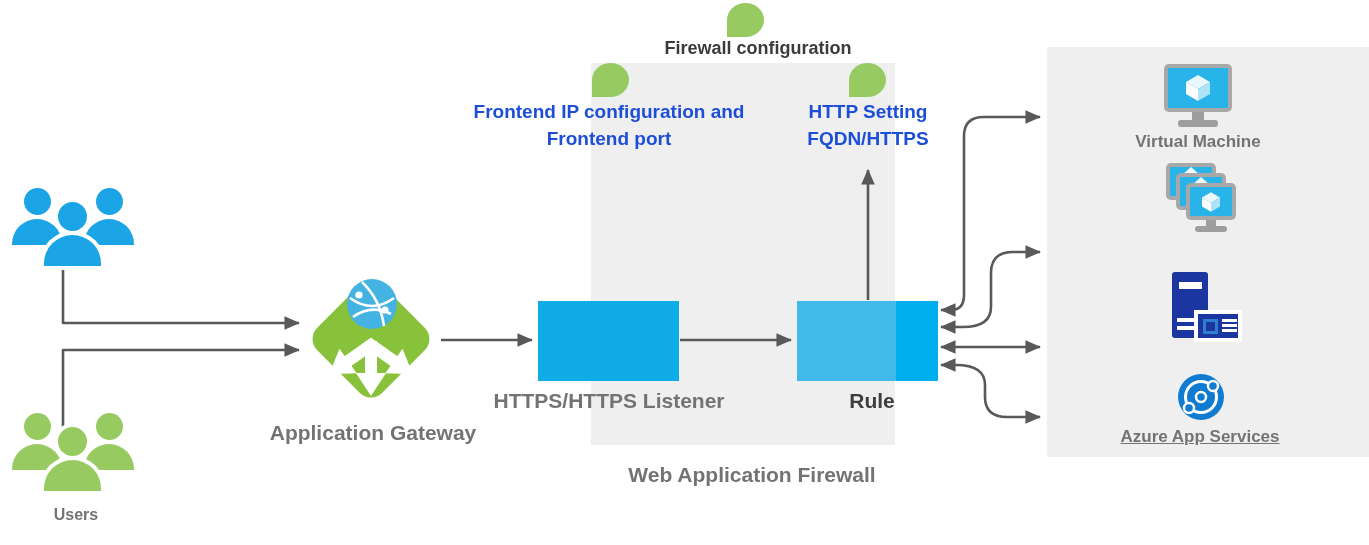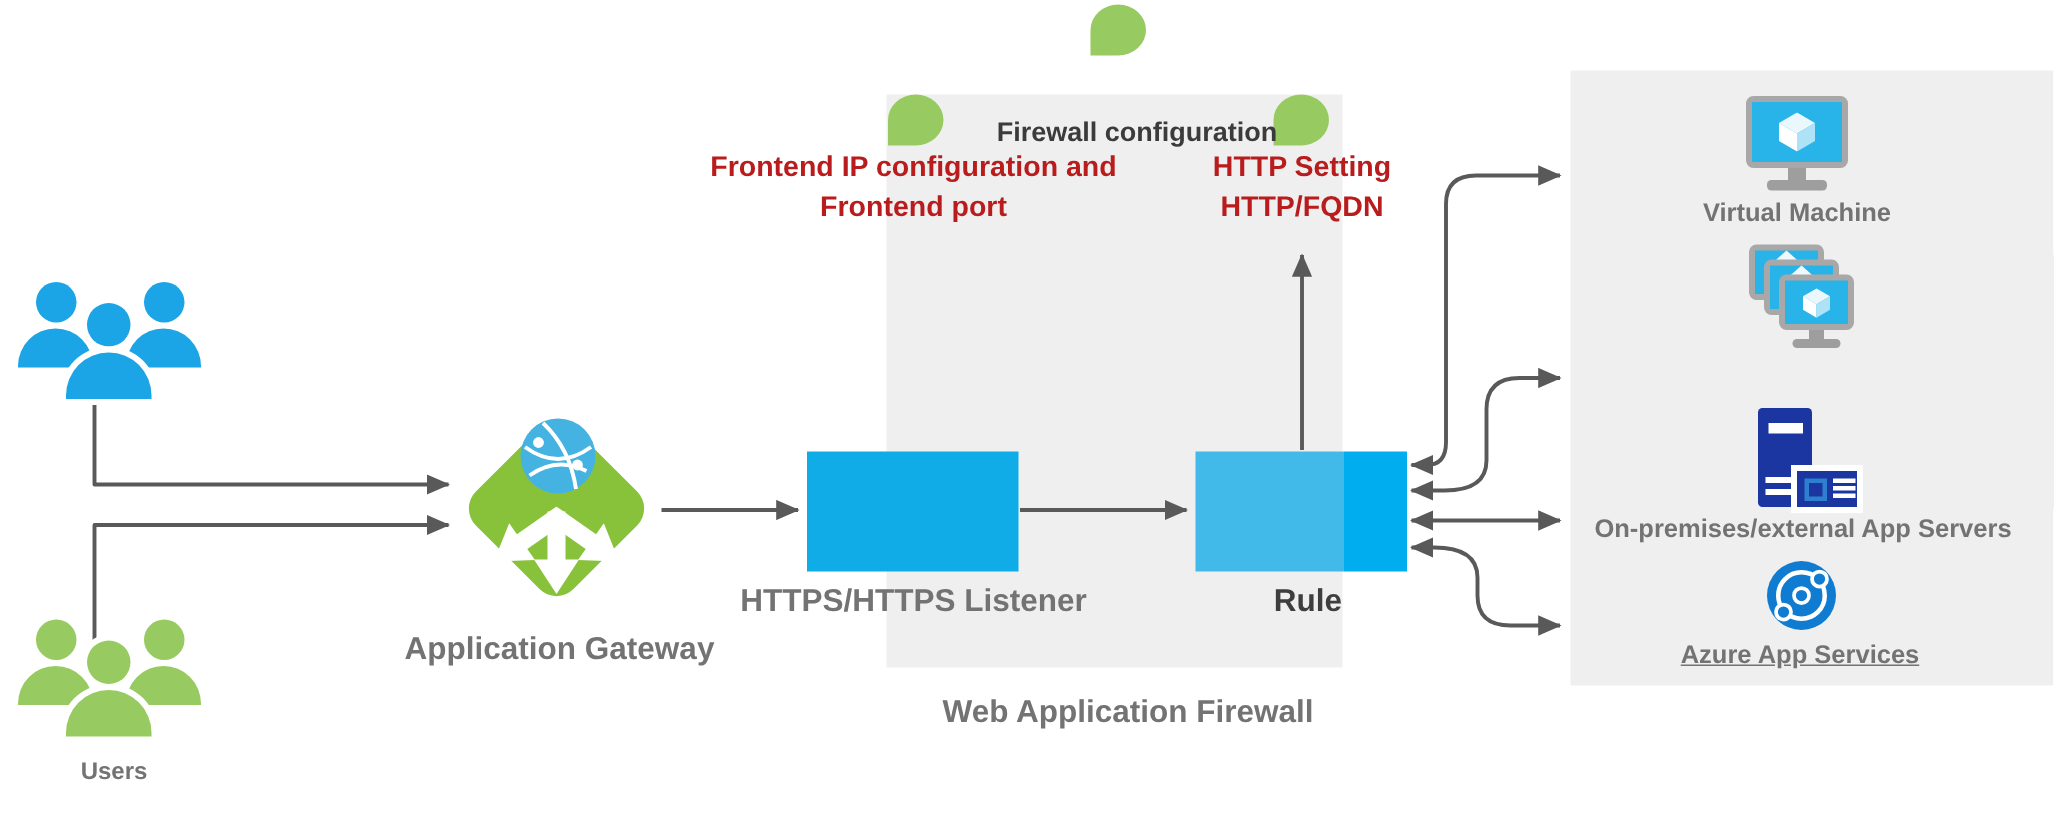--- a/index.html
+++ b/index.html
@@ -21,22 +21,22 @@
   
   .blob{position:absolute;width:37px;height:34px;background:#97CB61;border-radius:50% 50% 50% 0;}
 
   
   .lbl{position:absolute;font-weight:700;color:#737373;text-align:center;line-height:1.33;}
   .lbl-users{left:16px;top:504px;width:120px;font-size:16px;}
   .lbl-gw{left:253px;top:419px;width:240px;font-size:21px;line-height:1.38;}
   .lbl-listener{left:489px;top:387px;width:240px;font-size:21px;}
   .lbl-rule{left:802px;top:387px;width:140px;font-size:21px;color:#3E3E3E;}
   .lbl-waf{left:592px;top:461px;width:320px;font-size:21px;}
-  .lbl-fwcfg{left:608px;top:37px;width:300px;font-size:18px;color:#3B3B3B;margin-top:40px;}
-  .lbl-ann{font-size:19px;color:#b91c1c;line-height:1.42;}
+  .lbl-fwcfg{left:608px;top:37px;width:300px;font-size:18px;color:#3B3B3B;}
+  .lbl-ann{font-size:19px;color:#1d4ed8;line-height:1.42;}
   .lbl-frontendcfg{left:449px;top:99px;width:320px;}
   .lbl-httpsetting{left:778px;top:99px;width:180px;}
   .lbl-be{font-size:17px;}
   .lbl-vm{left:1078px;top:131px;width:240px;}
   .lbl-vmss{left:1086px;top:242px;width:240px;}
   .lbl-onprem{left:1041px;top:342px;width:322px;}
   .lbl-appsvc{left:1080px;top:426px;width:240px;text-decoration:underline;}
   .lbl-bepool{left:1081px;top:466px;width:240px;font-size:23px;}
 
   
@@ -220,21 +220,20 @@
 
   <div class="lbl lbl-fwcfg">Firewall configuration</div>
 
   <div class="lbl lbl-ann lbl-frontendcfg">
     <span>Frontend IP configuration and</span><br>
     <span>Frontend port</span>
   </div>
 
   <div class="lbl lbl-ann lbl-httpsetting">
     <span>HTTP Setting</span><br>
-    <span>HTTP/FQDN</span>
+    <span>FQDN/HTTPS</span>
   </div>
 
   <div class="lbl lbl-be lbl-vm">Virtual Machine</div>
-  <div class="lbl lbl-be lbl-onprem">On-premises/external App Servers</div>
   <div class="lbl lbl-be lbl-appsvc">Azure App Services</div>
 
 
 </div>
 
 </body></html>

